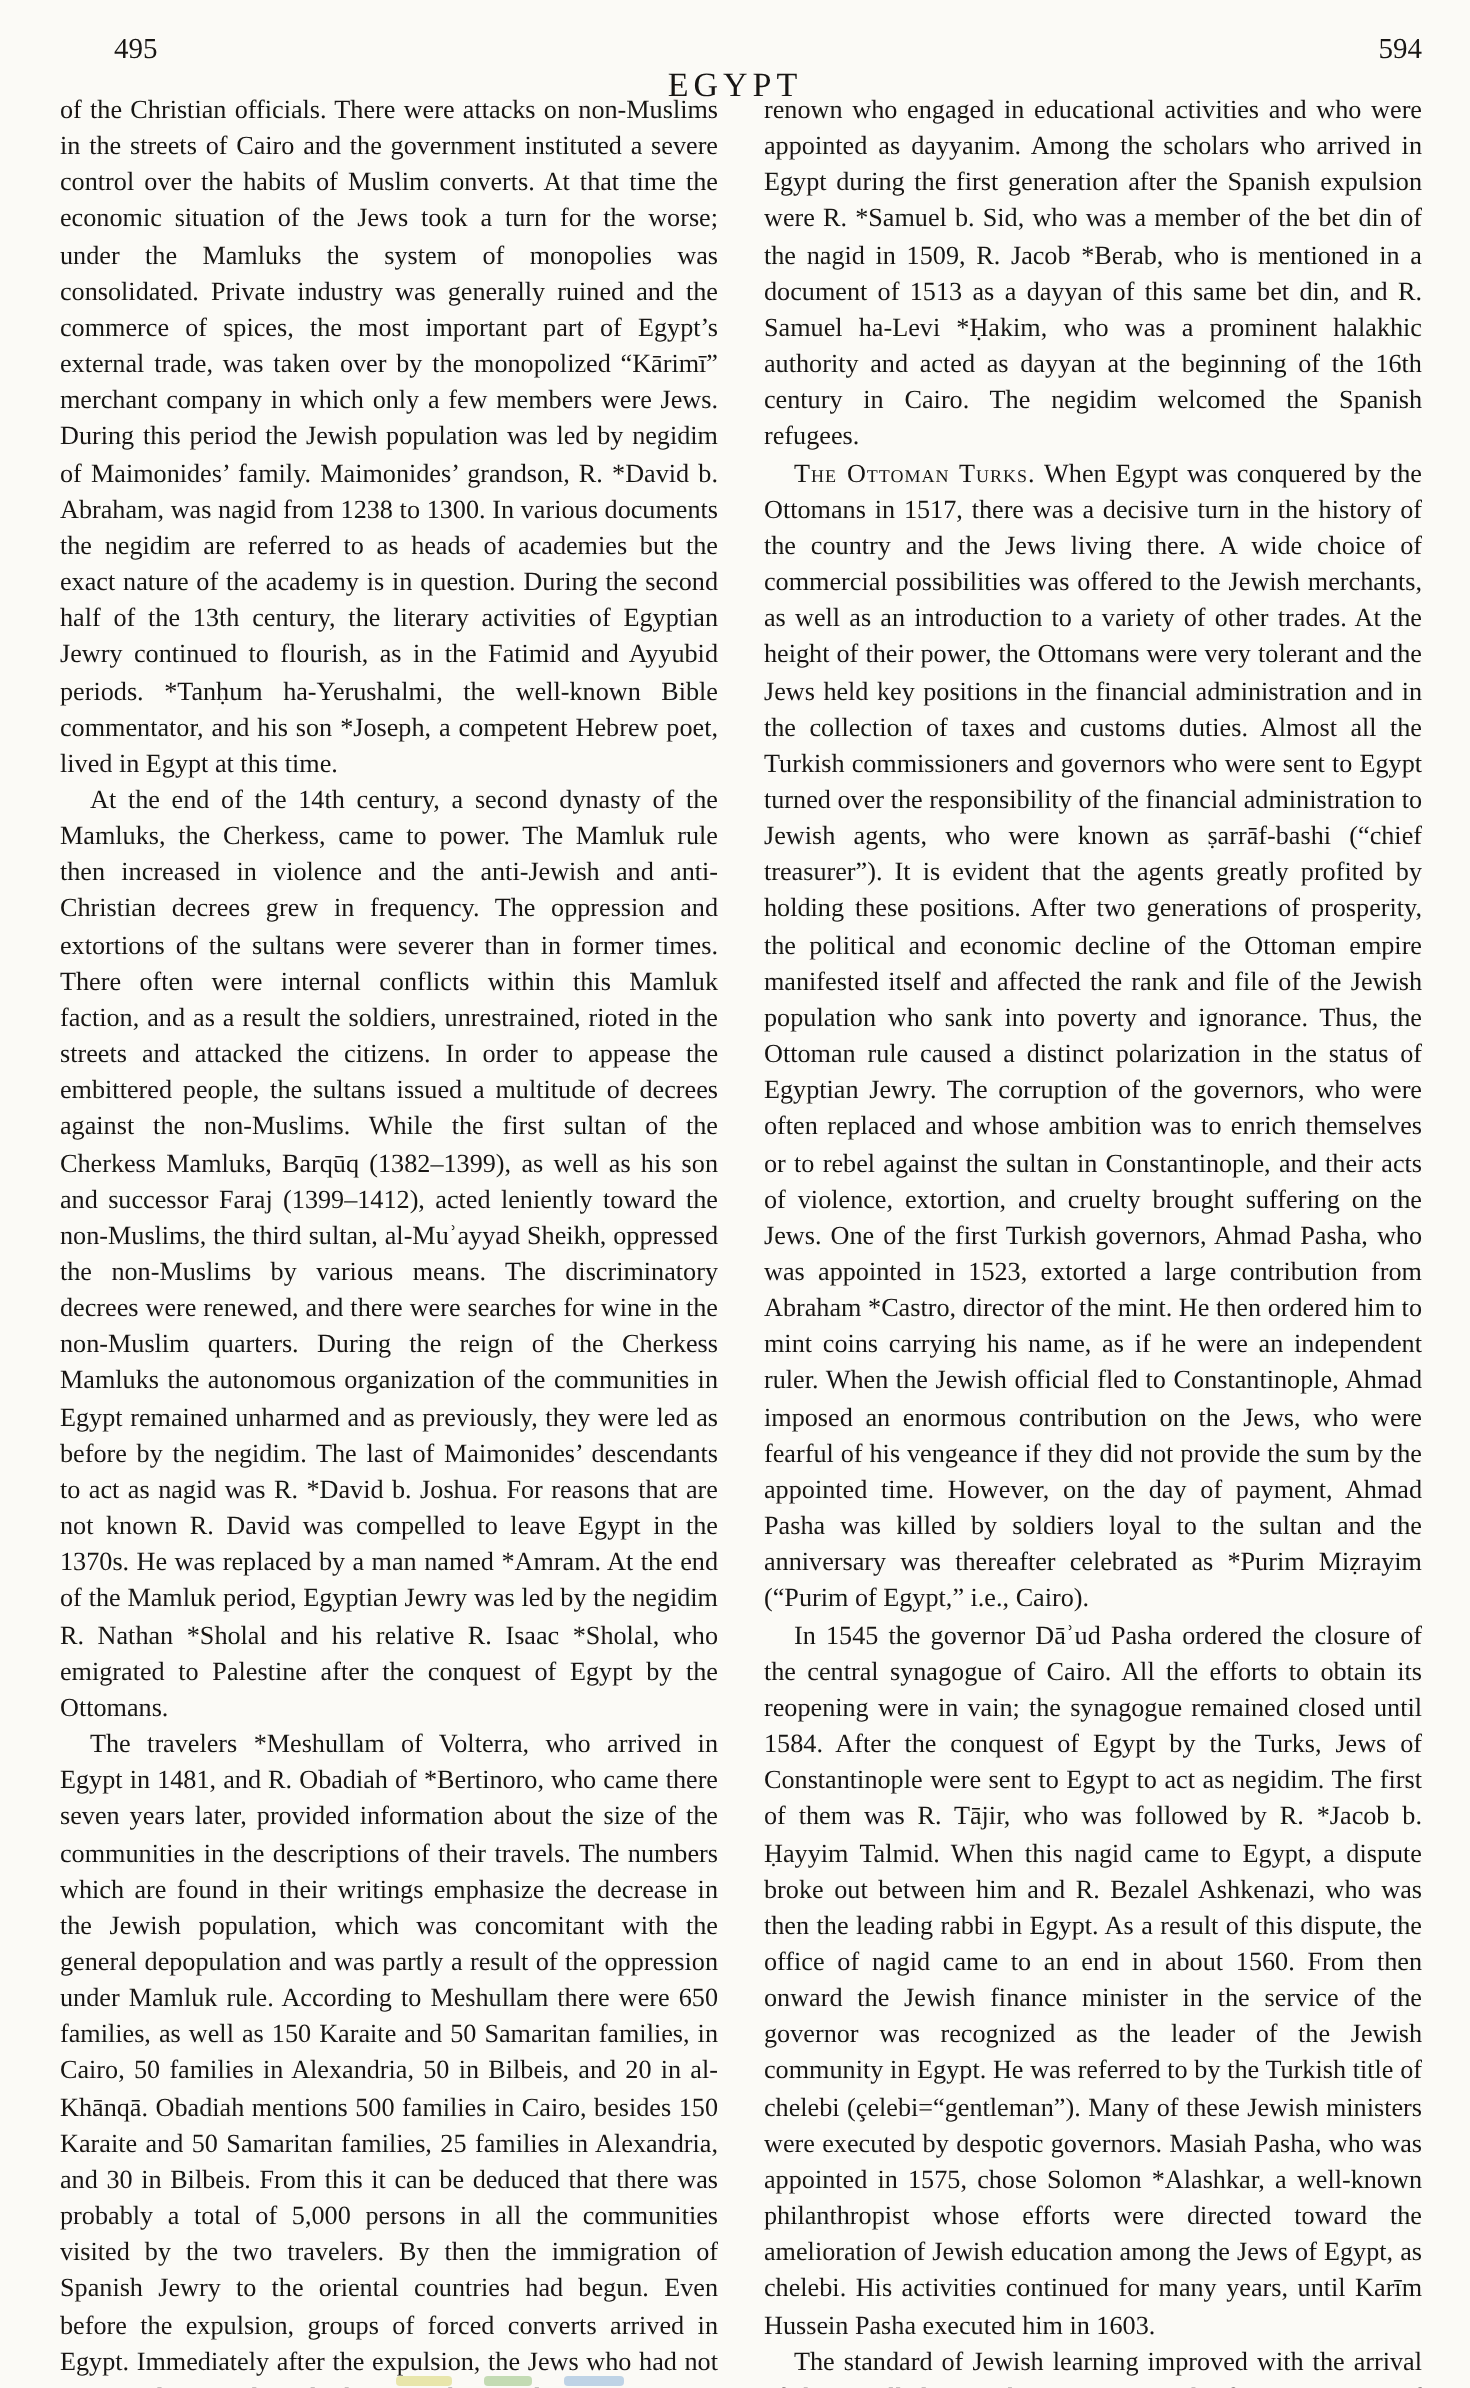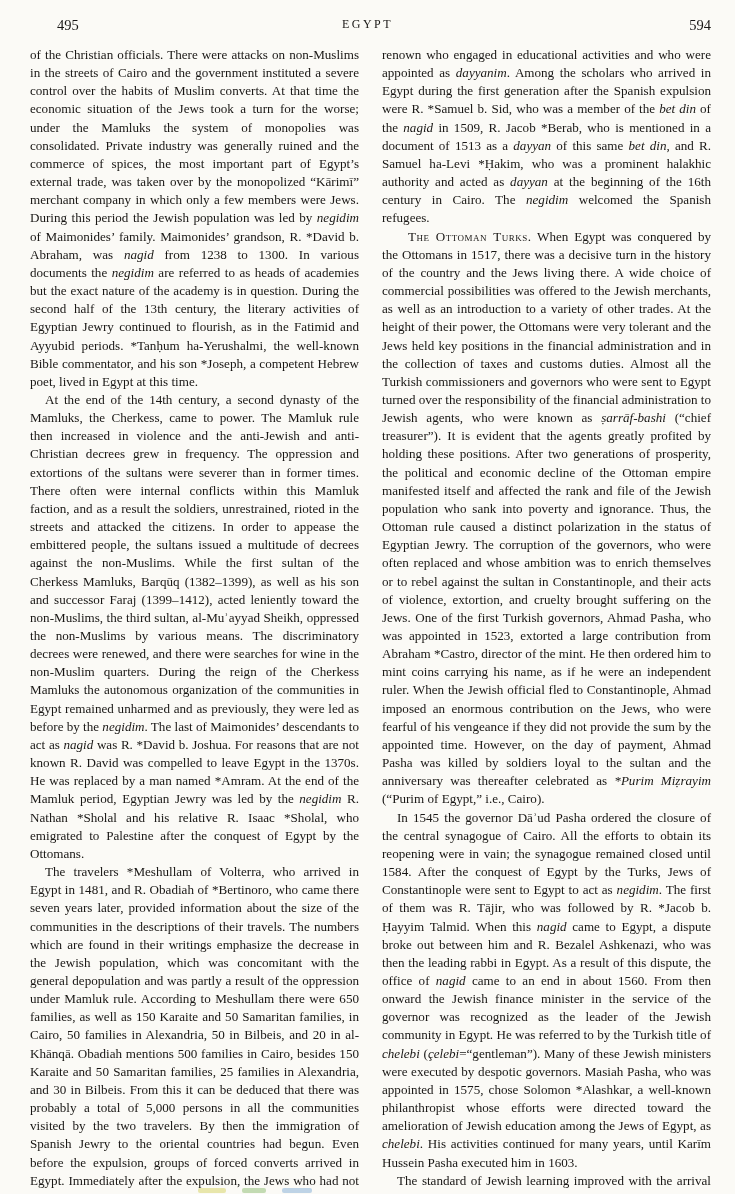--- a/index.html
+++ b/index.html
@@ -8,27 +8,27 @@
     background:#fbfaf6;
     font-family:"Liberation Serif","DejaVu Serif",serif;
     color:#181614;
     position:relative;overflow:hidden;
   }
   .page{position:absolute;inset:0;}
   .header{position:absolute;top:17px;left:0;right:0;height:22px;font-size:14.5px;text-decoration:underline;}
   .page-num{position:absolute;top:0;}
   .page-num.left{left:57px;}
   .page-num.right{right:24px;}
-  .running-title{position:absolute;left:0;right:0;top:0;text-align:center;letter-spacing:2.5px;font-size:12px;}
+  .running-title{position:absolute;left:0;right:0;top:16px;text-align:center;letter-spacing:2.5px;font-size:17px;}
   .columns{position:absolute;top:46px;left:30px;right:24px;display:flex;gap:23px;}
   .col{width:329px;text-align:justify;font-size:13.1px;line-height:18.15px;}
   .col p{margin:0;padding:0;}
   .col p.indent{text-indent:15px;}
-  .it{font-style:italic;}
-  .sc{font-variant:small-caps;letter-spacing:0.5px;margin-left:11px;}
+  .it{}
+  .sc{font-variant:small-caps;letter-spacing:0.5px;}
   .footer-marks{position:absolute;bottom:1px;left:198px;display:flex;gap:16px;align-items:flex-end;}
   .footer-marks .mark{height:5px;border-radius:2px;opacity:0.55;}
 </style>
 </head>
 <body>
 
 <div class="page">
   <div class="header">
     <span class="page-num left">495</span>
     <span class="running-title">EGYPT</span>

